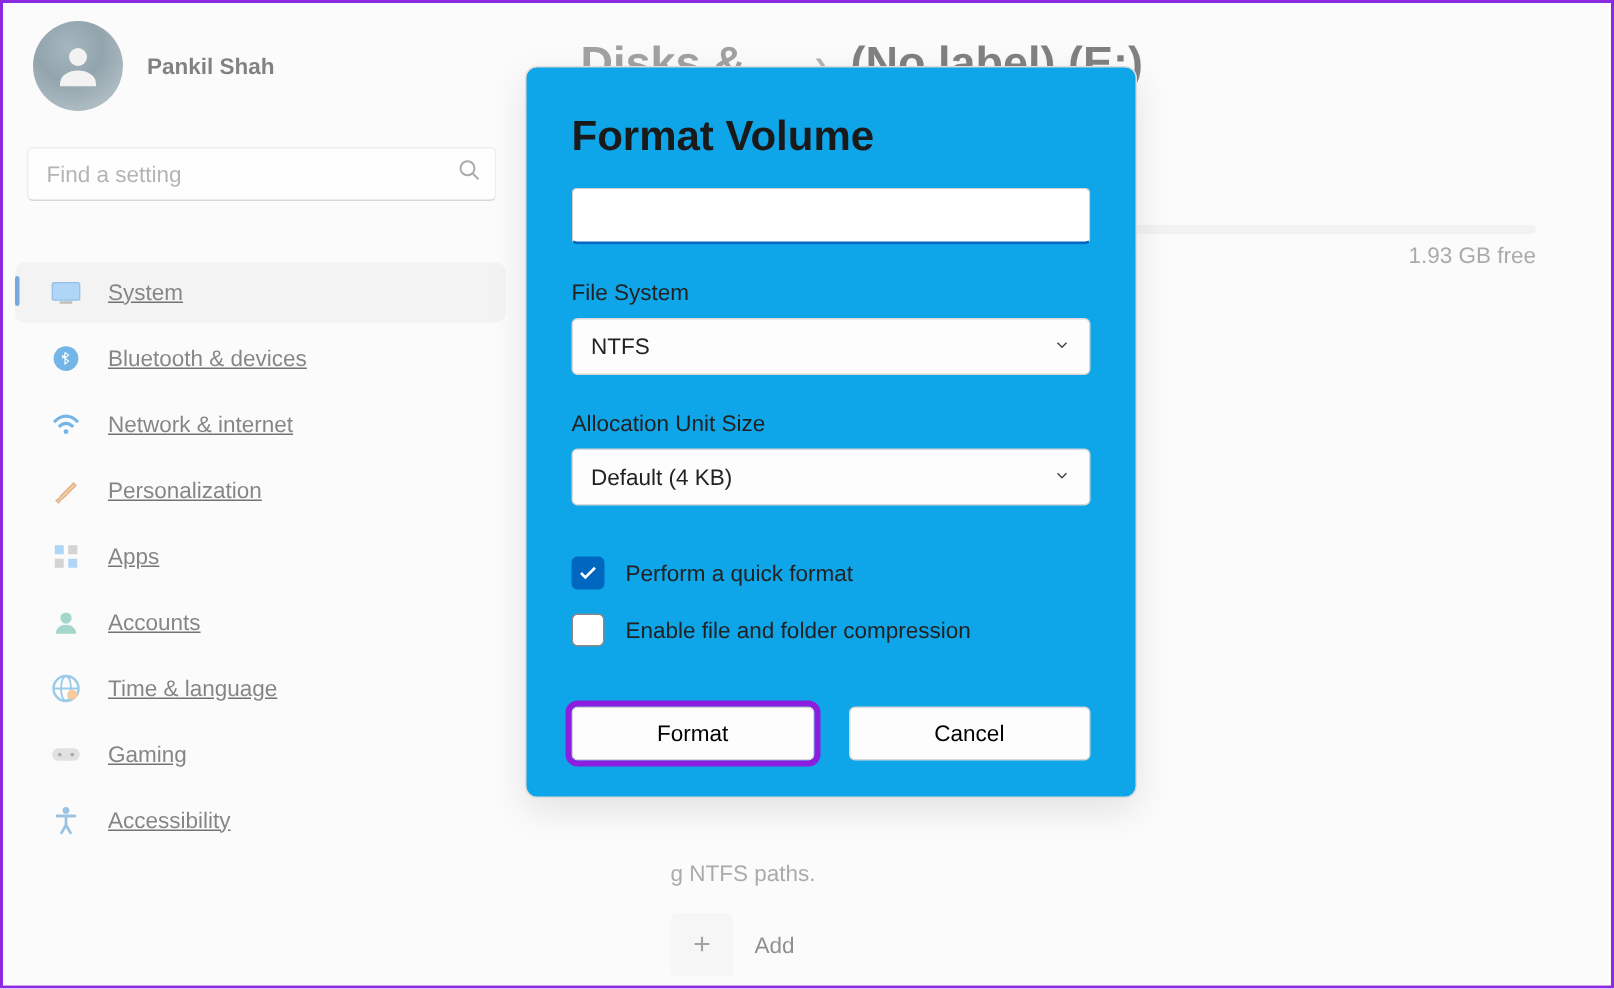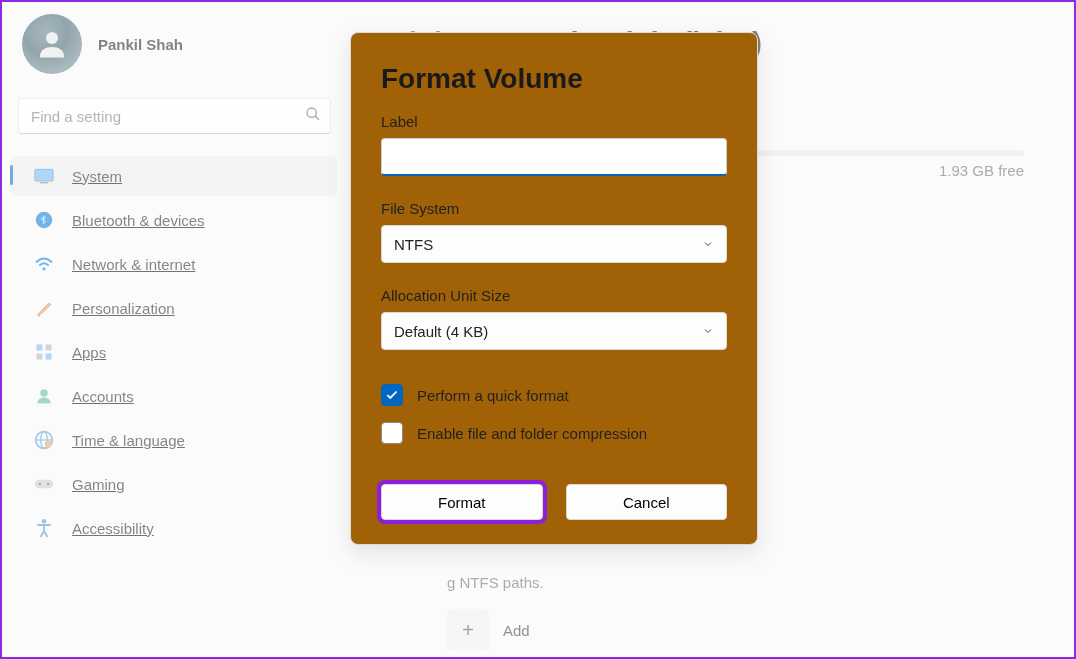--- a/index.html
+++ b/index.html
@@ -8,21 +8,21 @@
 
 .bg { position: absolute; inset: 0; filter: opacity(0.55); background: #f8f8f8; }
 
 
 .sidebar { position: absolute; top: 0; left: 0; width: 345px; height: 100%; padding-top: 8px; }
 .profile { display: flex; align-items: center; gap: 16px; padding: 4px 20px 24px 20px; }
 .avatar { width: 60px; height: 60px; border-radius: 50%; background: radial-gradient(circle at 40% 30%, #5a7a8a 0%, #3a5a6a 40%, #8aa0a8 100%); display: flex; align-items: center; justify-content: center; }
 .avatar svg { width: 36px; height: 36px; }
 .profile-name { font-size: 15px; font-weight: 600; color: #1a1a1a; }
 
-.search-wrap { margin: 0 16px 12px 16px; position: relative; text-decoration: underline; }
+.search-wrap { margin: 0 16px 31px 16px; position: relative; text-decoration: underline; }
 .search-input { width: 100%; height: 36px; padding: 0 36px 0 12px; border: 1px solid #e0e0e0; border-bottom: 1px solid #b8b8b8; border-radius: 4px; background: #fdfdfd; font-size: 15px; color: #333; }
 .search-input::placeholder { color: #777; }
 .search-icon { position: absolute; right: 10px; top: 50%; transform: translateY(-50%); color: #666; }
 
 .nav { list-style: none; padding: 6px 0; text-decoration: underline; }
 .nav-item { display: flex; align-items: center; gap: 18px; height: 40px; padding: 0 12px 0 24px; margin: 4px 10px 4px 8px; border-radius: 6px; font-size: 15px; color: #222; cursor: pointer; position: relative; }
 .nav-item.active { background: #eaeaea; }
 .nav-item.active::before { content: ""; position: absolute; left: 0px; top: 9px; width: 3px; height: 20px; background: #0067c0; border-radius: 2px; }
 .nav-icon { width: 20px; height: 20px; display: flex; align-items: center; justify-content: center; flex-shrink: 0; }
 
@@ -34,21 +34,21 @@
 .storage-bar { height: 6px; background: #e8e8e8; border-radius: 3px; margin: 90px 10px 6px 60px; position: relative; }
 .storage-bar-fill { position: absolute; left: 0; top: 0; height: 100%; width: 3%; background: #0078d4; border-radius: 3px; }
 .storage-txt { text-align: right; color: #666; font-size: 15px; margin: 6px 10px 0 0; }
 .hint { color: #666; font-size: 15px; margin: 200px 0 0 60px; }
 .hint2 { color: #666; font-size: 15px; margin: 178px 0 12px 60px; }
 .add-btn-bg { display: flex; align-items: center; gap: 14px; margin: 18px 0 0 60px; }
 .add-square { width: 42px; height: 42px; background: #efefef; border-radius: 4px; display: flex; align-items: center; justify-content: center; color: #555; font-size: 20px; }
 .add-label { color: #333; font-size: 15px; }
 
 
-.overlay { position: absolute; top: 30px; left: 348px; width: 408px; background: #a16207; border: 1px solid #dcdcdc; border-radius: 8px; box-shadow: 0 8px 24px rgba(0,0,0,0.1); padding: 0; }
+.overlay { position: absolute; top: 42px; left: 348px; width: 408px; background: #0ea5e9; border: 1px solid #dcdcdc; border-radius: 8px; box-shadow: 0 8px 24px rgba(0,0,0,0.1); padding: 0; }
 .dlg-body { padding: 30px 30px 24px 30px; }
 .dlg-title { font-size: 28px; font-weight: 600; color: #1a1a1a; margin-bottom: 18px; }
 .fld-label { font-size: 15px; color: #222; margin-bottom: 8px; }
 .fld-input { width: 100%; height: 38px; padding: 0 12px; border: 1px solid #d0d0d0; border-bottom: 2px solid #0067c0; border-radius: 4px; background: #fff; font-size: 15px; outline: none; }
 .group { margin-bottom: 24px; }
 .group.tight { margin-bottom: 20px; }
 .select { width: 100%; height: 38px; padding: 6px 12px; border: 1px solid #d8d8d8; border-radius: 4px; background: #fdfdfd; font-size: 15px; color: #222; display: flex; align-items: center; justify-content: space-between; cursor: pointer; }
 .chev-down { color: #444; }
 
 .check-row { display: flex; align-items: center; gap: 14px; margin-bottom: 16px; cursor: pointer; }
@@ -194,21 +194,20 @@
         <span class="add-label">Add</span>
       </div>
     </div>
   </div>
 
   <div class="overlay">
     <div class="dlg-body">
       <h1 class="dlg-title">Format Volume</h1>
 
       <div class="group">
-        <div class="fld-label">Label</div>
         <input class="fld-input" type="text" autofocus="" value="" style="">
       </div>
 
       <div class="group">
         <div class="fld-label">File System</div>
         <div class="select">
           <span>NTFS</span>
           <span class="chev-down">
             <svg width="12" height="12" viewBox="0 0 24 24" fill="none" stroke="currentColor" stroke-width="2">
                 <polyline points="6 9 12 15 18 9"></polyline>

